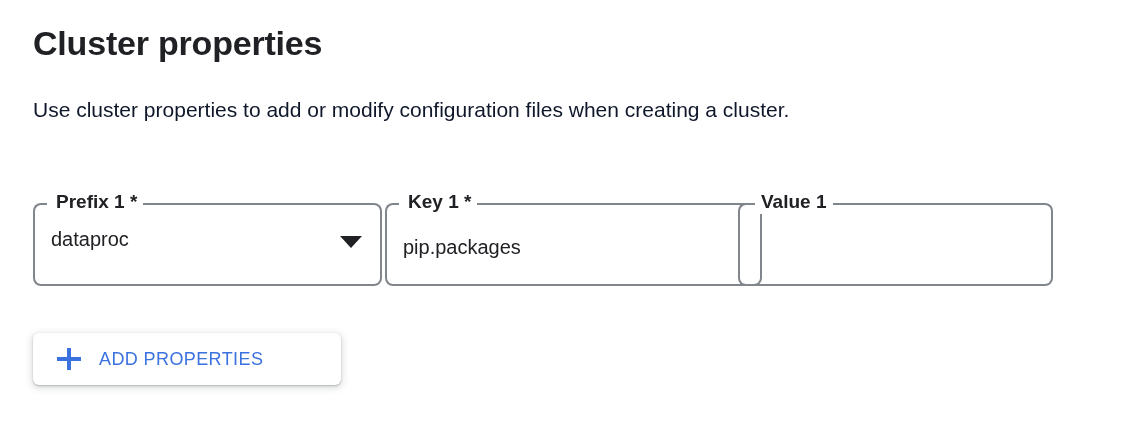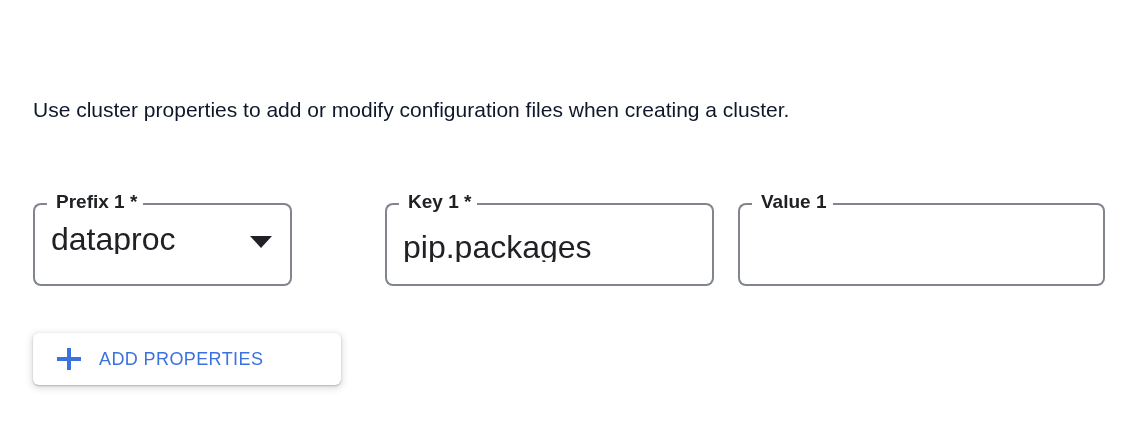--- a/index.html
+++ b/index.html
@@ -55,23 +55,23 @@
     top: 203px;
     width: 1122px;
     height: 84px;
   }
 
   .field {
     position: absolute;
     top: 0;
     height: 83px;
   }
-  .field.f1 { left: 33px;  width: 259px; }
-  .field.f2 { left: 385px; width: 329px; }
-  .field.f3 { left: 738px; width: 367px; }
+  .field.f1 { left: 33px;  width: 349px; }
+  .field.f2 { left: 385px; width: 377px; }
+  .field.f3 { left: 738px; width: 315px; }
 
   
   .outline {
     position: absolute;
     left: 0; top: 0;
     width: 100%;
     height: 100%;
     pointer-events: none;
   }
   .outline .ol-left,
@@ -126,21 +126,21 @@
   }
   .field.f1 .field-label { left: 17px; }
   .field.f2 .field-label { left: 17px; }
   .field.f3 .field-label { left: 17px; }
 
   .field-value {
     position: absolute;
     left: 18px;
     top: 21px;
     right: 46px;
-    font-size: 32px;
+    font-size: 20px;
     line-height: 30px;
     font-weight: 400;
     color: #202124;
     white-space: nowrap;
     overflow: hidden;
   }
   .field.f2 .field-value,
   .field.f3 .field-value { right: 14px; margin-top: 8px; }
 
   .dropdown-arrow {
@@ -200,20 +200,21 @@
     letter-spacing: 0.4px;
     color: #3b72e0;
     white-space: nowrap;
   }
 </style>
 </head>
 <body>
 
 <div class="page">
 
+  <div class="page-title">Cluster properties</div>
 
   <div class="page-subtitle">Use cluster properties to add or modify configuration files when creating a cluster.</div>
 
   <div class="fields-row">
 
     <div class="field f1">
       <div class="outline">
         <span class="ol-left"></span>
         <span class="ol-right"></span>
         <span class="ol-bottom"></span>

